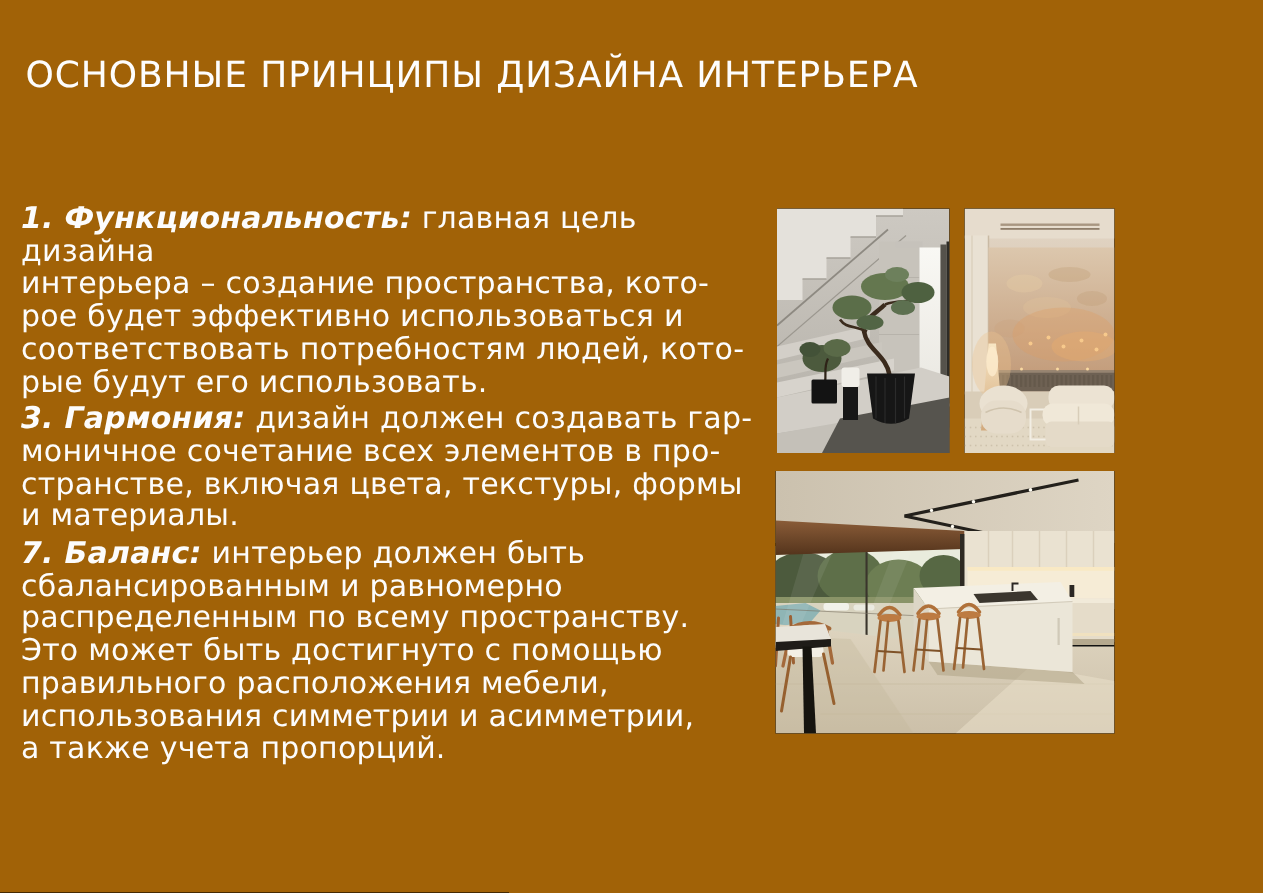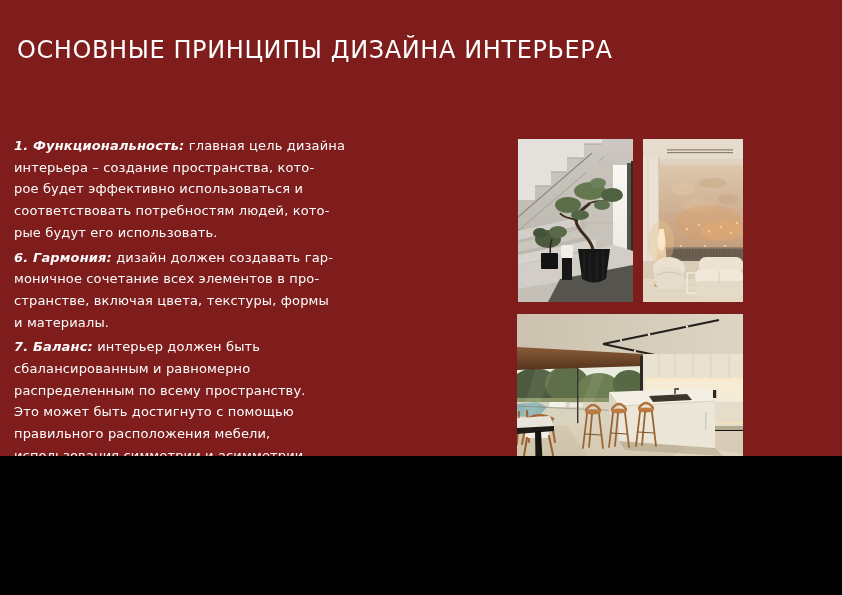--- a/index.html
+++ b/index.html
@@ -1,28 +1,28 @@
 <!DOCTYPE html>
 <html lang="ru"><head>
 <meta charset="utf-8">
 <style>
   html,body{margin:0;padding:0;background:#000;}
   .slide{
-    position:relative;width:842px;height:456px;overflow:hidden;
-    background:#7f1d1d;color:#ffffff;
+    position:relative;width:842px;height:595px;overflow:hidden;
+    background:#a16207;color:#ffffff;
     font-family:"DejaVu Sans","Liberation Sans",sans-serif;
   }
   .title{
     position:absolute;left:17px;top:36px;margin:0;
     font-size:24px;font-weight:400;letter-spacing:.6px;line-height:1.2;
     white-space:nowrap;color:#fdfdfd;
   }
   .principles{position:absolute;left:14px;top:135px;width:492px;}
   .principles p{
-    margin:0 0 3px 0;font-size:13px;line-height:21.7px;letter-spacing:.15px;
+    margin:0 0 3px 0;font-size:20px;line-height:21.7px;letter-spacing:.15px;
     white-space:pre-line;color:#fcfcfc;
   }
   .lead{font-weight:bold;font-style:italic;}
   .photo{position:absolute;overflow:hidden;background:#111;}
   .photo svg{display:block;width:100%;height:100%;}
   .photo-1{left:518px;top:139px;width:115px;height:163px;}
   .photo-2{left:643px;top:139px;width:100px;height:163px;}
   .photo-3{left:517px;top:314px;width:226px;height:175px;}
 </style>
 </head>
@@ -31,21 +31,21 @@
 <div class="slide">
 
   <h1 class="title">ОСНОВНЫЕ ПРИНЦИПЫ ДИЗАЙНА ИНТЕРЬЕРА</h1>
 
   <div class="principles">
     <p><span class="lead">1. Функциональность:</span><span> главная цель дизайна
 интерьера – создание пространства, кото-
 рое будет эффективно использоваться и
 соответствовать потребностям людей, кото-
 рые будут его использовать.</span></p>
-    <p><span class="lead">6. Гармония:</span><span> дизайн должен создавать гар-
+    <p><span class="lead">3. Гармония:</span><span> дизайн должен создавать гар-
 моничное сочетание всех элементов в про-
 странстве, включая цвета, текстуры, формы
 и материалы.</span></p>
     <p><span class="lead">7. Баланс:</span><span> интерьер должен быть
 сбалансированным и равномерно
 распределенным по всему пространству.
 Это может быть достигнуто с помощью
 правильного расположения мебели,
 использования симметрии и асимметрии,
 а также учета пропорций.</span></p>

